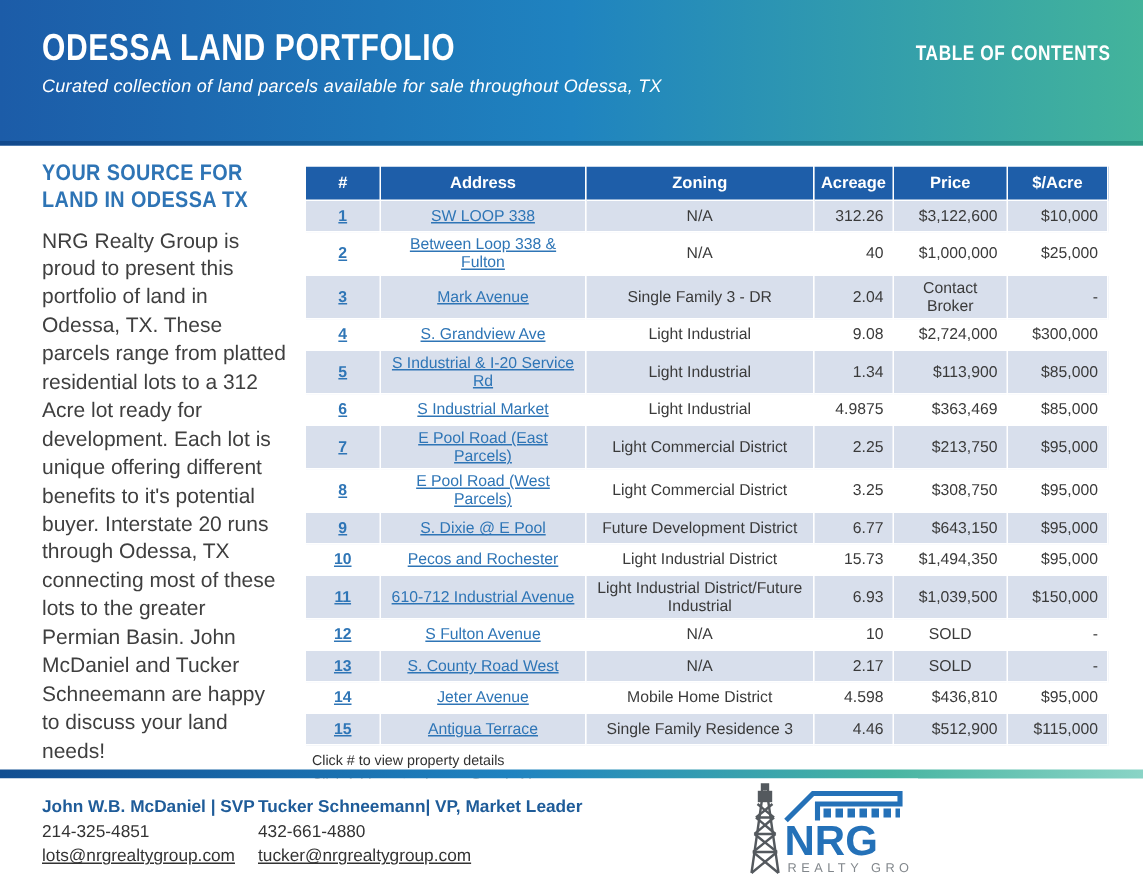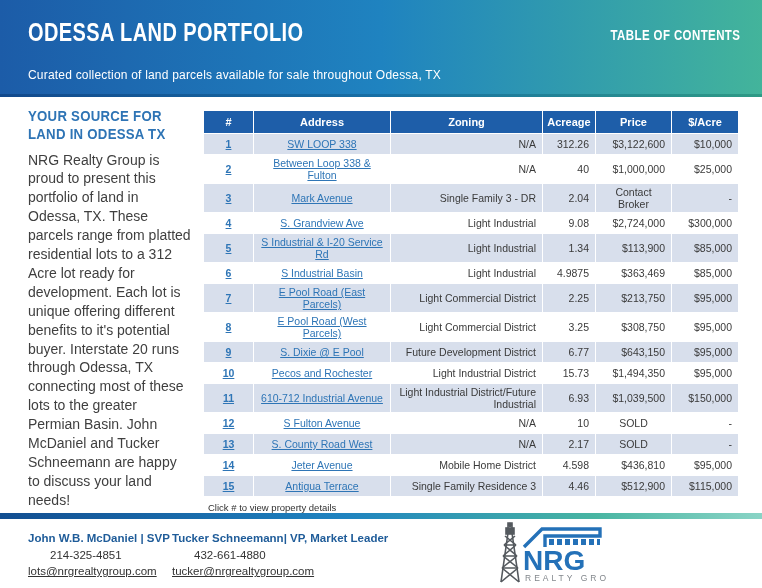--- a/index.html
+++ b/index.html
@@ -19,21 +19,21 @@
   }
   .page-title{
     position:absolute;left:28px;top:18px;color:#fff;font-size:25px;font-weight:bold;
     letter-spacing:.5px;transform:scaleX(.8);transform-origin:left center;white-space:nowrap;
   }
   .toc-label{
     position:absolute;right:22px;top:27px;color:#fff;font-size:14px;font-weight:bold;
     letter-spacing:.5px;transform:scaleX(.82);transform-origin:right center;white-space:nowrap;
   }
   .page-subtitle{
-    position:absolute;left:28px;top:68px;color:#fff;font-size:12px;letter-spacing:.2px;
+    position:absolute;left:28px;top:50px;color:#fff;font-size:12px;letter-spacing:.2px;font-style:italic;
   }
   
   .sidebar{position:absolute;left:28px;top:107px;width:163px;}
   .sidebar-heading{
     color:#2E74B5;font-size:15px;font-weight:bold;line-height:1.22;
     letter-spacing:.3px;transform:scaleX(.88);transform-origin:left top;width:185px;
     margin:0 0 7px 0;
   }
   .sidebar-body{font-size:14px;line-height:1.35;color:#3f3f3f;margin:0;}
   
@@ -43,40 +43,40 @@
     background:#1E5EA9;color:#fff;font-size:11px;font-weight:bold;text-align:center;
     padding:4px 4px;border:1.5px solid #fff;height:14px;
   }
   table.parcels td{
     border:1.5px solid #fff;padding:2px 6px;height:16px;color:#3a3a3a;
     vertical-align:middle;background:#fff;
   }
   table.parcels tr.alt td{background:#D8DFEC;}
   td.c-num{text-align:center;}
   td.c-addr{text-align:center;}
-  td.c-zoning{text-align:right;}
+  td.c-zoning{text-align:center;}
   td.c-acre{text-align:right;}
   td.c-price{text-align:right;}
   td.c-price.center{text-align:center;}
   td.c-ppa{text-align:right;}
   a.tbl-link{color:#2E75B6;text-decoration:underline;cursor:pointer;}
   a.tbl-link.num{font-weight:bold;}
   .notes{margin-top:4px;font-size:9.5px;color:#303030;line-height:1.55;padding-left:5px;}
   .disclaimer{margin-top:22px;font-size:9.5px;color:#303030;font-style:italic;padding-left:5px;}
   
   .footer-bar{
     position:absolute;left:0;top:513px;width:762px;height:6px;
     background:linear-gradient(90deg,#124E91 0%,#1F83C0 45%,#48B5A2 78%,#8AD4C6 100%);
   }
   .footer{position:absolute;left:0;top:519px;width:612px;height:69px;background:#fff;}
   .contact{position:absolute;top:11px;font-size:11.5px;line-height:1.45;}
   .contact.c0{left:28px;}
   .contact.c1{left:172px;}
   .contact-name{color:#1F5C99;font-weight:bold;}
-  .contact-phone{color:#333;margin-left:22px;}
+  .contact-phone{color:#333;}
   .contact-email{color:#333;text-decoration:underline;cursor:pointer;}
   .logo{position:absolute;right:6px;top:1px;}
 </style>
 </head>
 <body>
 
 <div class="slide">
 
   <div class="band">
     <div class="page-title">ODESSA LAND PORTFOLIO</div>
@@ -145,21 +145,21 @@
           <tr class="alt">
             <td class="c-num"><a class="tbl-link num">5</a></td>
             <td class="c-addr"><a class="tbl-link">S Industrial &amp; I-20 Service Rd</a></td>
             <td class="c-zoning">Light Industrial</td>
             <td class="c-acre">1.34</td>
             <td class="c-price">$113,900</td>
             <td class="c-ppa">$85,000</td>
           </tr>
           <tr>
             <td class="c-num"><a class="tbl-link num">6</a></td>
-            <td class="c-addr"><a class="tbl-link">S Industrial Basin</a></td>
+            <td class="c-addr"><a class="tbl-link">S Industrial Market</a></td>
             <td class="c-zoning">Light Industrial</td>
             <td class="c-acre">4.9875</td>
             <td class="c-price">$363,469</td>
             <td class="c-ppa">$85,000</td>
           </tr>
           <tr class="alt">
             <td class="c-num"><a class="tbl-link num">7</a></td>
             <td class="c-addr"><a class="tbl-link">E Pool Road (East Parcels)</a></td>
             <td class="c-zoning">Light Commercial District</td>
             <td class="c-acre">2.25</td>

